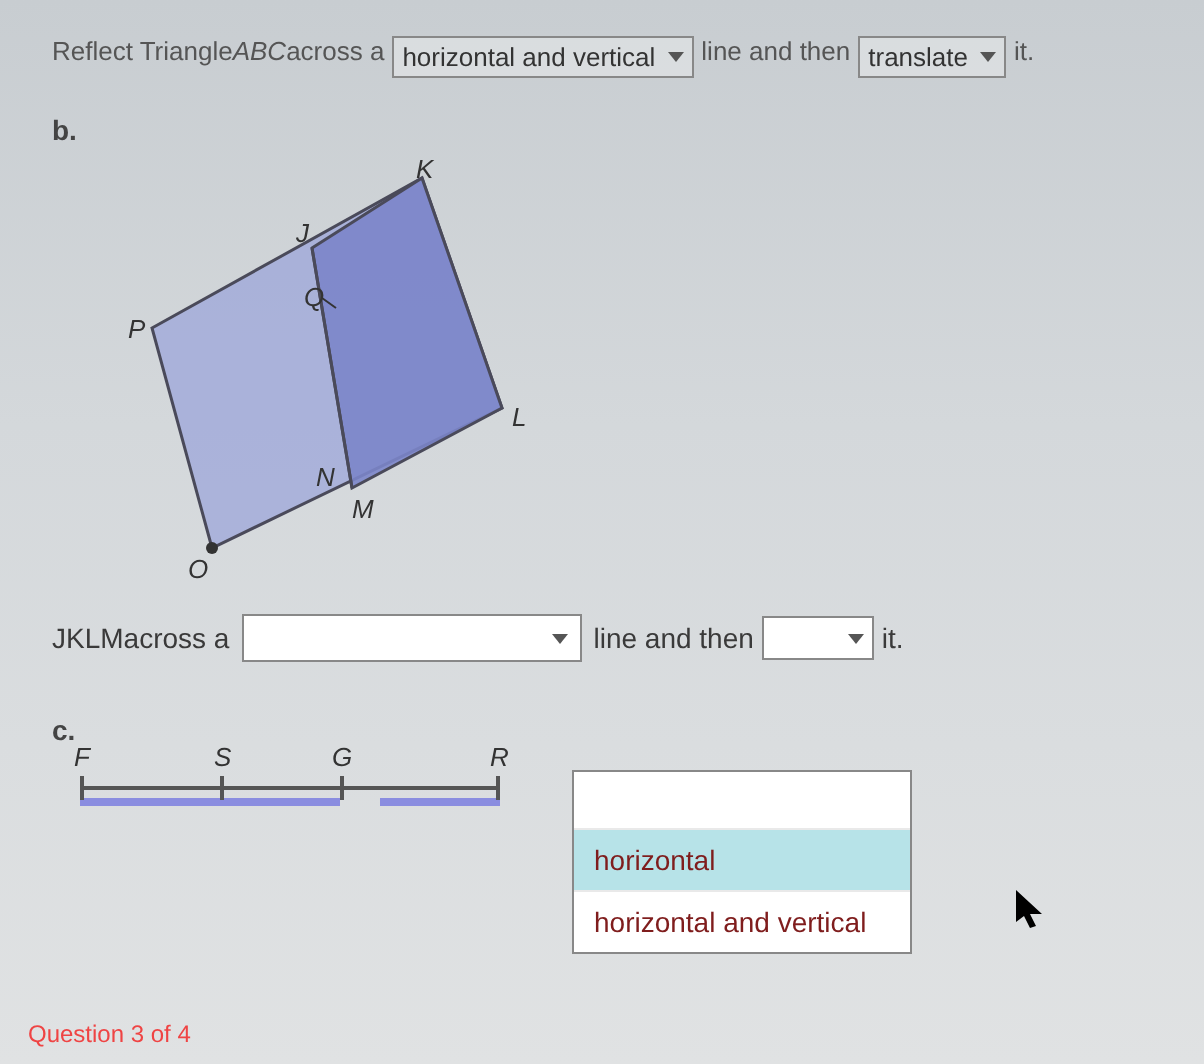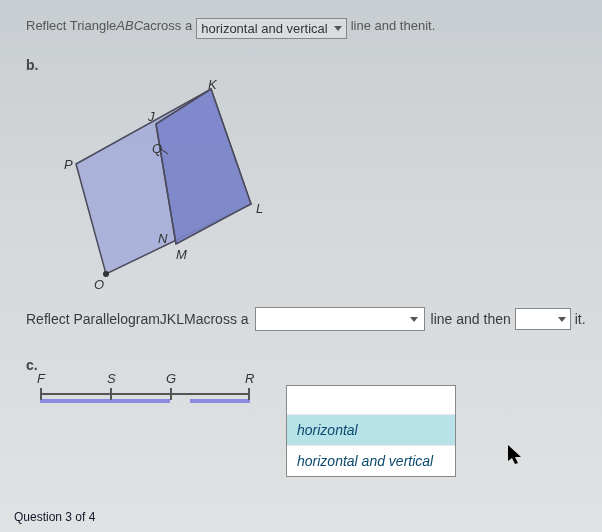--- a/index.html
+++ b/index.html
@@ -80,22 +80,21 @@
       left: 286px;
       width: 170px;
       background: #fff;
       border: 1px solid #888;
       font-size: 14px;
       z-index: 10;
     }
     .dropdown .opt {
       padding: 7px 10px;
       border-top: 1px solid #e9e9e9;
-      color: #0c4a6e;
-      font-style: italic;
+      color: #7f1d1d;
     }
     .dropdown .opt:first-child { border-top: none; height: 28px; }
     .dropdown .opt.highlight { background: #b7e3e8; }
     .small-select {
       width: 56px;
       height: 22px;
       border: 1px solid #888;
       background: #fff;
       display: inline-flex;
       align-items: center;
@@ -113,21 +112,21 @@
     }
     .ruler-line { position: absolute; top: 8px; left: 0; width: 210px; height: 2px; background: #555; }
     .ruler-seg { position: absolute; top: 14px; height: 4px; background: #8a8de0; }
     .tick { position: absolute; top: 3px; width: 2px; height: 12px; background: #555; }
     .ruler-label { position: absolute; top: -14px; font-style: italic; font-size: 13px; color: #333; }
     .footer {
       position: absolute;
       bottom: 8px;
       left: 14px;
       font-size: 12px;
-      color: #0f172a;
+      color: #ef4444;
     }
     .cursor {
       position: absolute;
       top: 445px;
       left: 508px;
       z-index: 20;
     }
   </style>
 </head>
 <body>
@@ -136,20 +135,24 @@
 
   <div class="line1">
     <span>Reflect Triangle </span>
     <span class="italic-abc">ABC</span>
     <span> across a </span>
     <span class="select-box">
       <span>horizontal and vertical</span>
       <span class="chev"></span>
     </span>
     <span> line and then </span>
+    <span class="select-box">
+      <span>translate</span>
+      <span class="chev"></span>
+    </span>
     <span> it.</span>
   </div>
 
   <div class="label-b">b.</div>
 
   <div class="figure-area">
     <svg width="260" height="220">
 
       <polygon points="30,85 165,10 205,125 60,195" fill="#9ca5da" fill-opacity="0.75" stroke="#4a4a5a" stroke-width="1.5"></polygon>
 
@@ -165,21 +168,20 @@
     <div class="fig-label" style="top:30px;left:102px">J</div>
     <div class="fig-label" style="top:62px;left:106px">Q</div>
     <div class="fig-label" style="top:78px;left:18px">P</div>
     <div class="fig-label" style="top:122px;left:210px">L</div>
     <div class="fig-label" style="top:152px;left:112px">N</div>
     <div class="fig-label" style="top:168px;left:130px">M</div>
     <div class="fig-label" style="top:198px;left:48px">O</div>
   </div>
 
   <div class="line2">
-    <span>Reflect Parallelogram </span>
     <span class="jklm">JKLM</span>
     <span> across a </span>
     <span class="open-select">
       <span class="chev"></span>
     </span>
     <span> line and then </span>
     <span class="small-select">
       <span class="chev"></span>
     </span>
     <span> it.</span>

